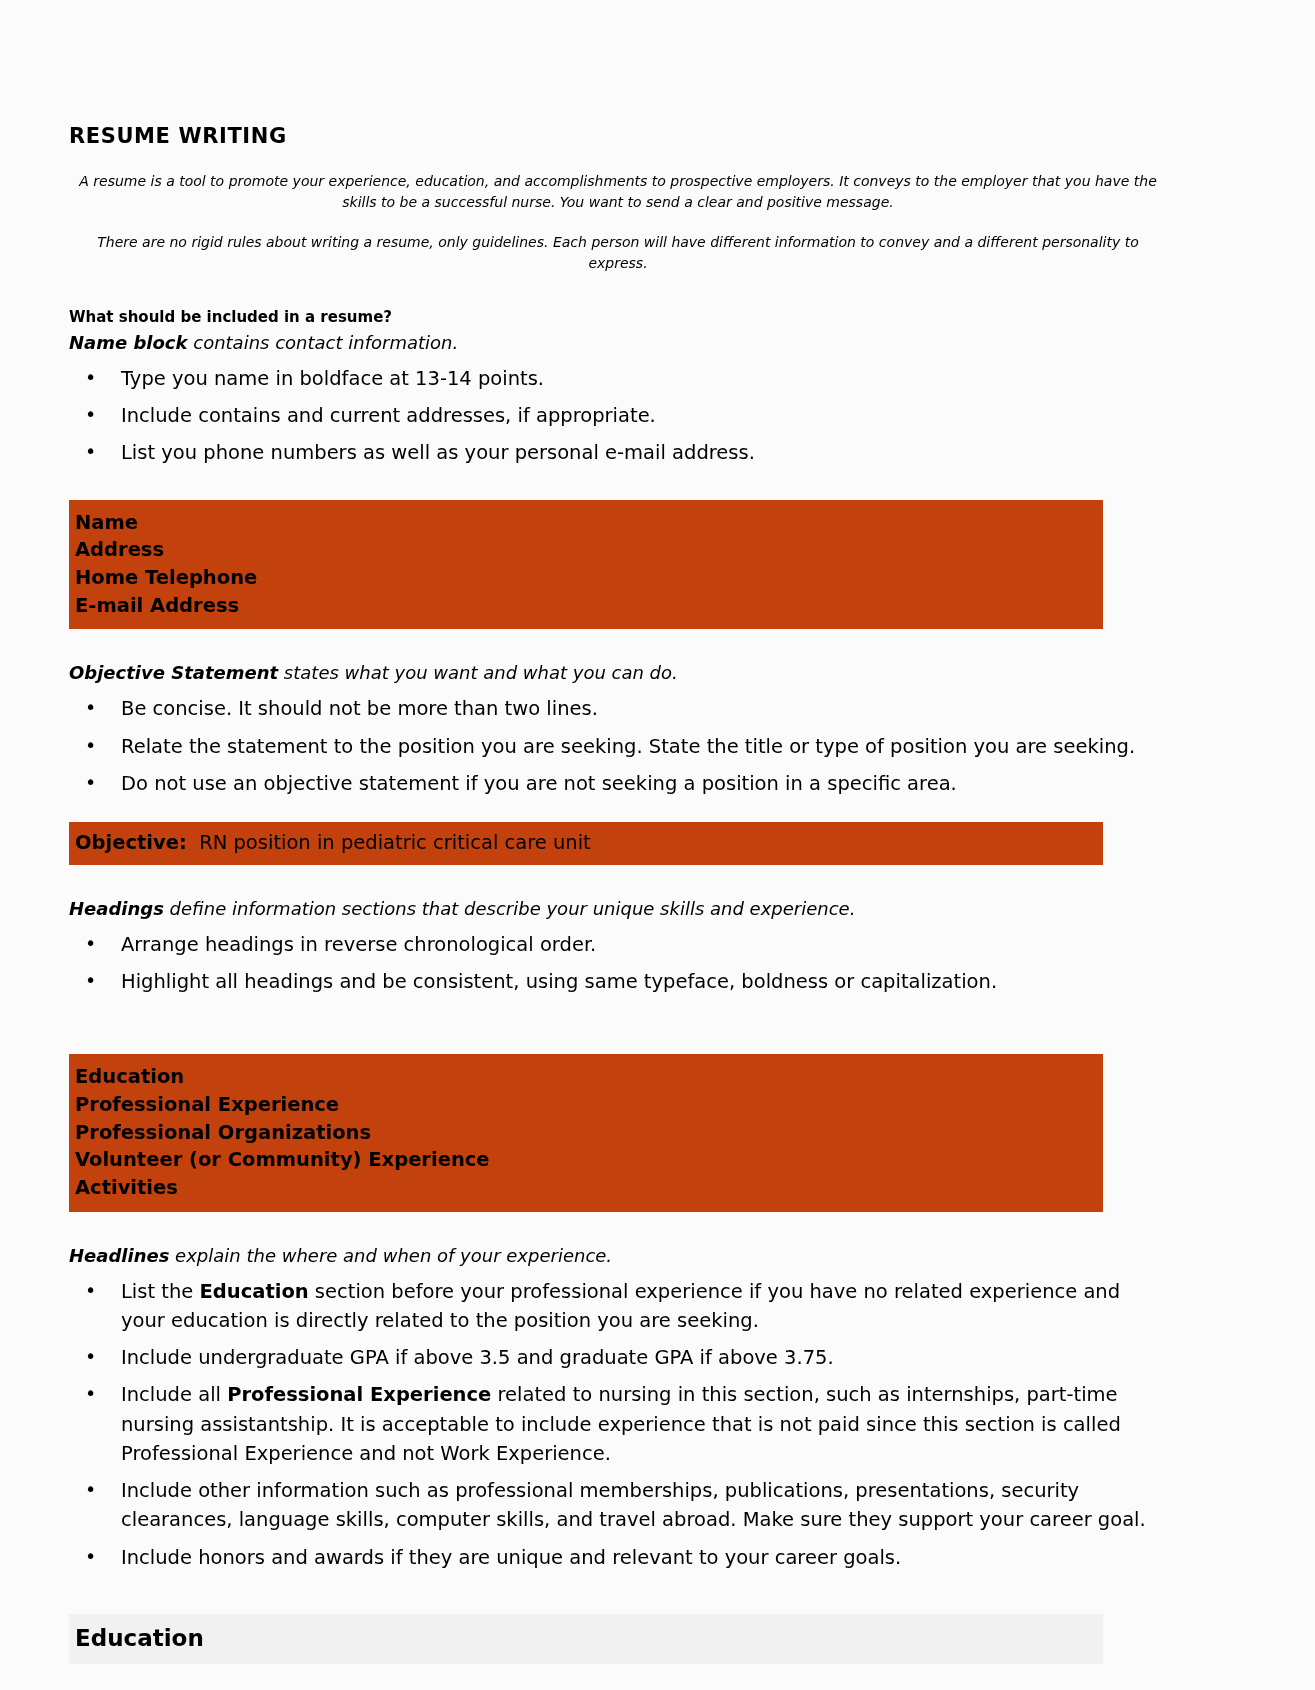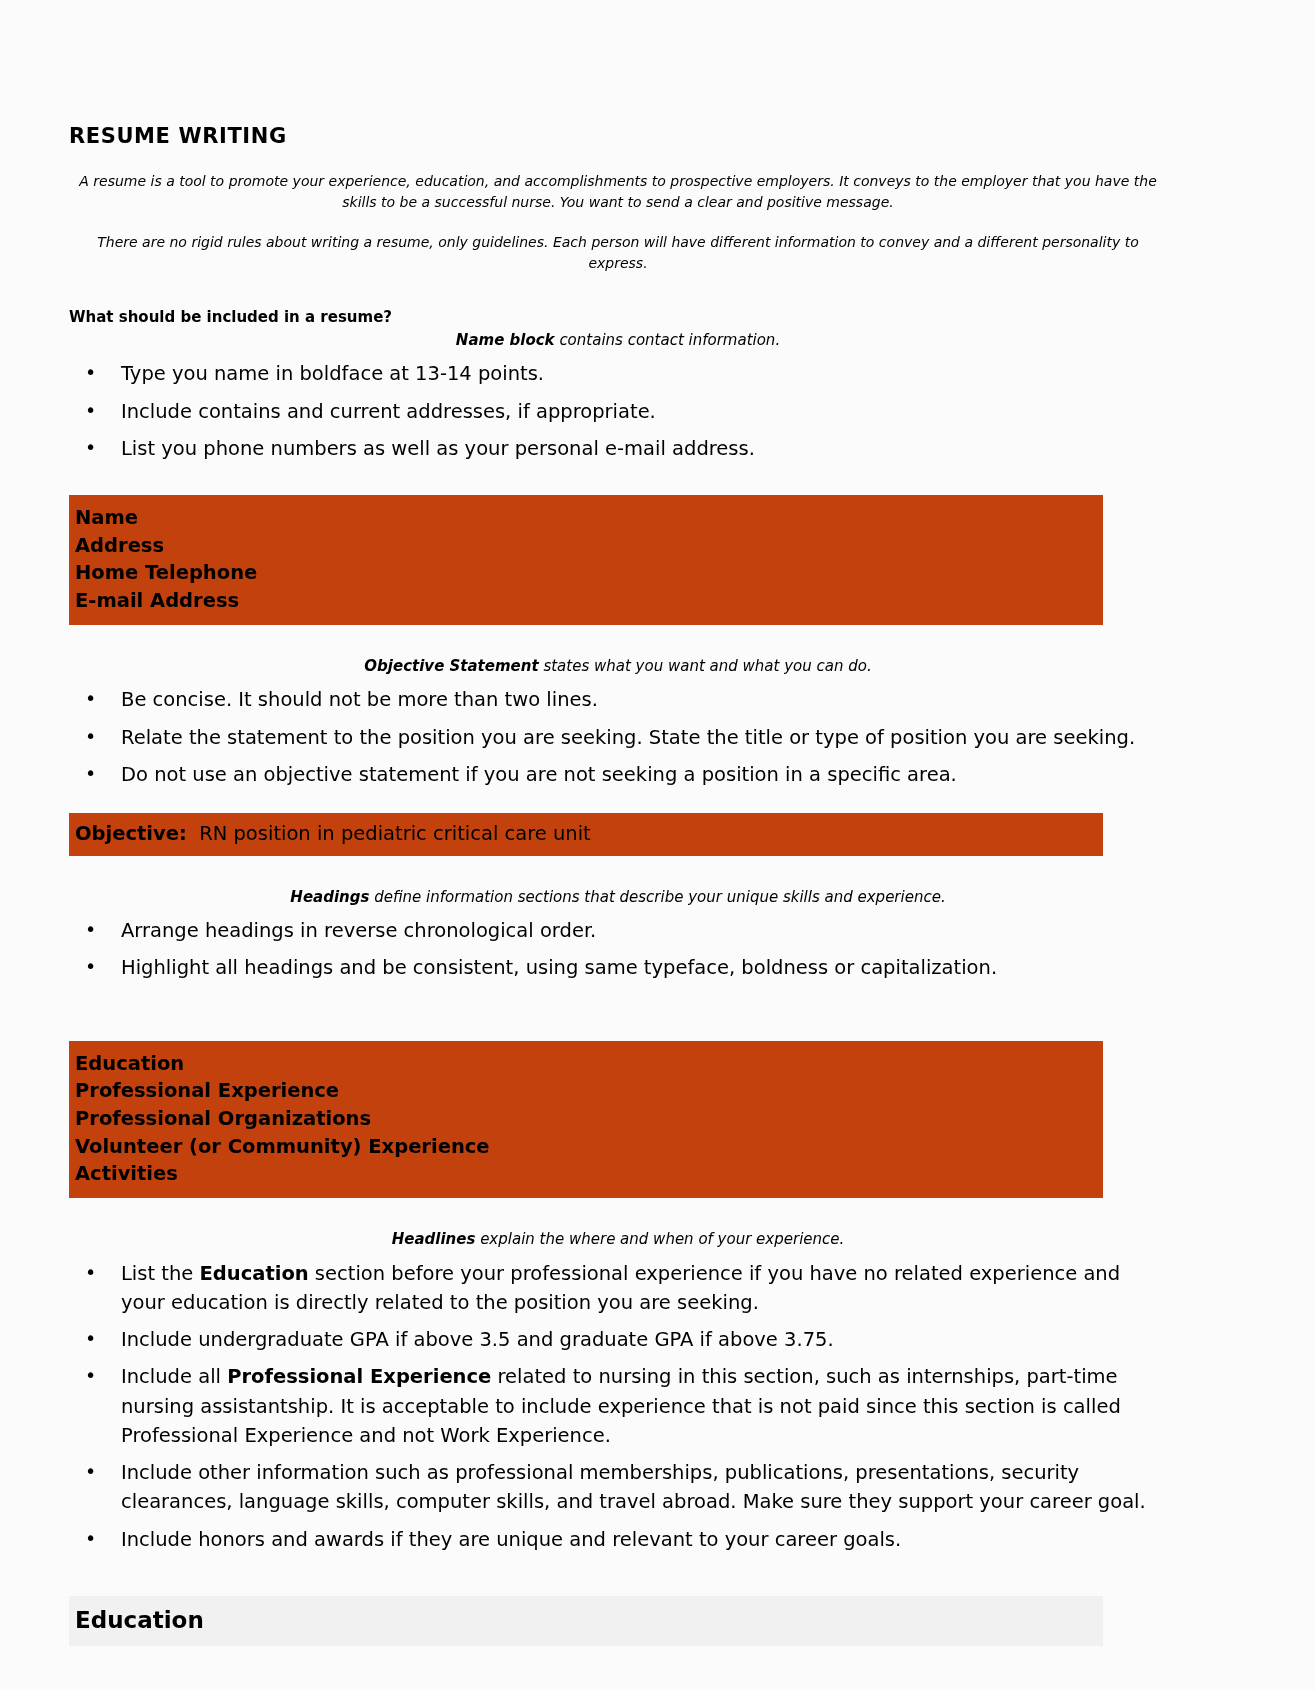--- a/index.html
+++ b/index.html
@@ -61,25 +61,24 @@
   }
 
   .q-head {
     font-size: 15px;
     font-weight: bold;
     line-height: 1.5;
     margin: 0;
   }
 
   .lead {
-    font-size: 15px;
+    font-size: 18px;
     font-style: italic;
     line-height: 1.5;
     margin: 0 0 2px 0;
-    text-align: center;
   }
   .lead .term {
     font-weight: bold;
     font-style: italic;
   }
 
   ul.bullets {
     list-style: none;
     margin: 0 0 0 0;
     padding: 0;

